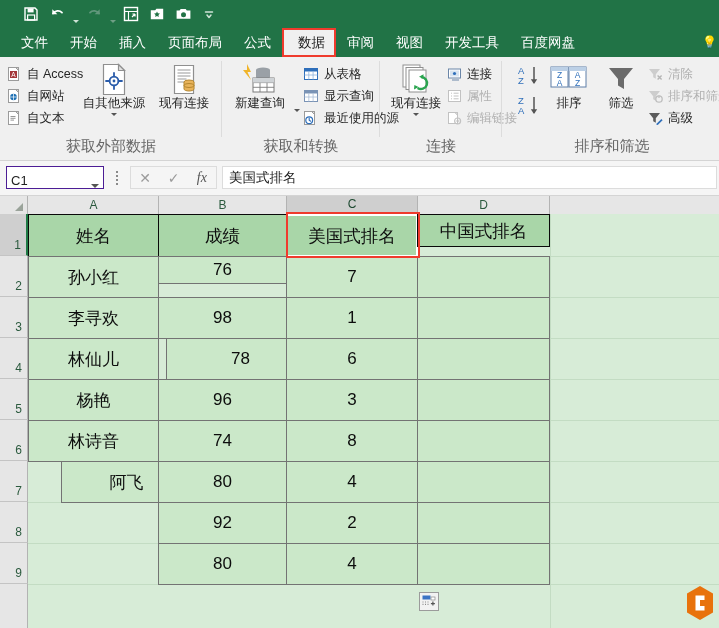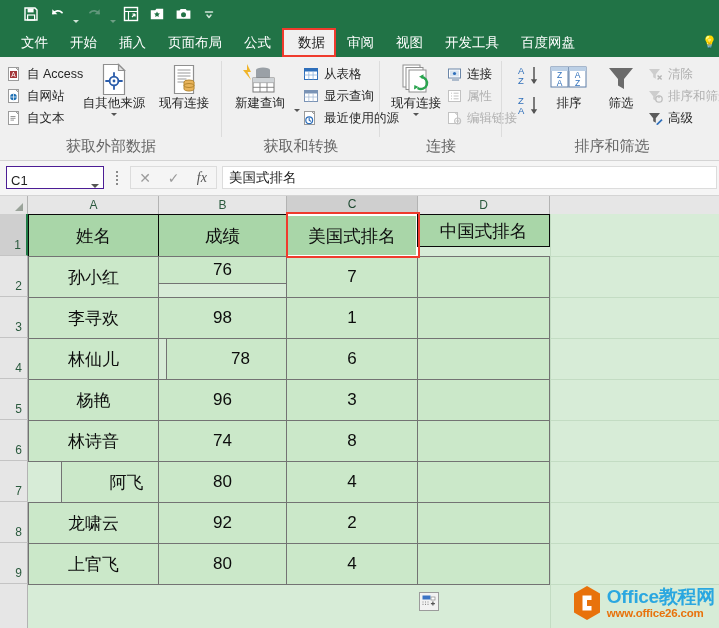--- a/index.html
+++ b/index.html
@@ -513,26 +513,24 @@
       <div class="cell datarow" style="left:0;top:206px;width:131px;height:42px;">林诗音</div>
       <div class="cell datarow" style="left:130px;top:206px;width:129px;height:42px;">74</div>
       <div class="cell datarow" style="left:258px;top:206px;width:132px;height:42px;">8</div>
       <div class="cell datarow" style="left:389px;top:206px;width:133px;height:42px;"></div>
 
       <div class="cell datarow" style="left:0;top:247px;width:131px;height:42px;margin-left:33px;">阿飞</div>
       <div class="cell datarow" style="left:130px;top:247px;width:129px;height:42px;">80</div>
       <div class="cell datarow" style="left:258px;top:247px;width:132px;height:42px;">4</div>
       <div class="cell datarow" style="left:389px;top:247px;width:133px;height:42px;"></div>
 
-      <div class="cell datarow" style="left:0;top:288px;width:131px;height:42px;">龙啸云</div>
       <div class="cell datarow" style="left:130px;top:288px;width:129px;height:42px;">92</div>
       <div class="cell datarow" style="left:258px;top:288px;width:132px;height:42px;">2</div>
       <div class="cell datarow" style="left:389px;top:288px;width:133px;height:42px;"></div>
 
-      <div class="cell datarow" style="left:0;top:329px;width:131px;height:42px;">上官飞</div>
       <div class="cell datarow" style="left:130px;top:329px;width:129px;height:42px;">80</div>
       <div class="cell datarow" style="left:258px;top:329px;width:132px;height:42px;">4</div>
       <div class="cell datarow" style="left:389px;top:329px;width:133px;height:42px;"></div>
 
       <div class="smarttag" style="left:391px;top:378px;">
         <svg width="14" height="13" viewBox="0 0 14 13">
             <rect x="0.5" y="0.5" width="8" height="4" fill="#3b74c4"></rect>
             <rect x="9" y="2" width="4" height="3" fill="#fff" stroke="#8a8a8a" stroke-width="0.7"></rect>
             <path d="M0.5 7h1M3 7h1M5.5 7h1M0.5 9.4h1M3 9.4h1M5.5 9.4h1" stroke="#8a8a8a" stroke-width="1.1"></path>
             <path d="M10.9 6.6v4M8.9 8.6h4" stroke="#555" stroke-width="1.2"></path>
@@ -543,19 +541,15 @@
     <div class="selbox" style="left:286px;top:16px;width:134px;height:46px;"></div>
   </div>
 
   <div class="wm">
     <span class="wm-hex">
       <svg width="30" height="34" viewBox="0 0 30 34">
           <path d="M15 0l13 7.5v19L15 34 2 26.5v-19z" fill="#e8720c"></path>
           <path d="M10.5 9.5h9v4.5h-4.5v6h4.5v4.5h-9z" fill="#fff"></path>
         </svg>
     </span>
-    <span class="wm-txt">
-      <span class="wm-t1"><span>Office</span><span class="cn">教程网</span></span>
-      <span class="wm-t2">www.office26.com</span>
-    </span>
   </div>
 
 </div>
 
 </body></html>

